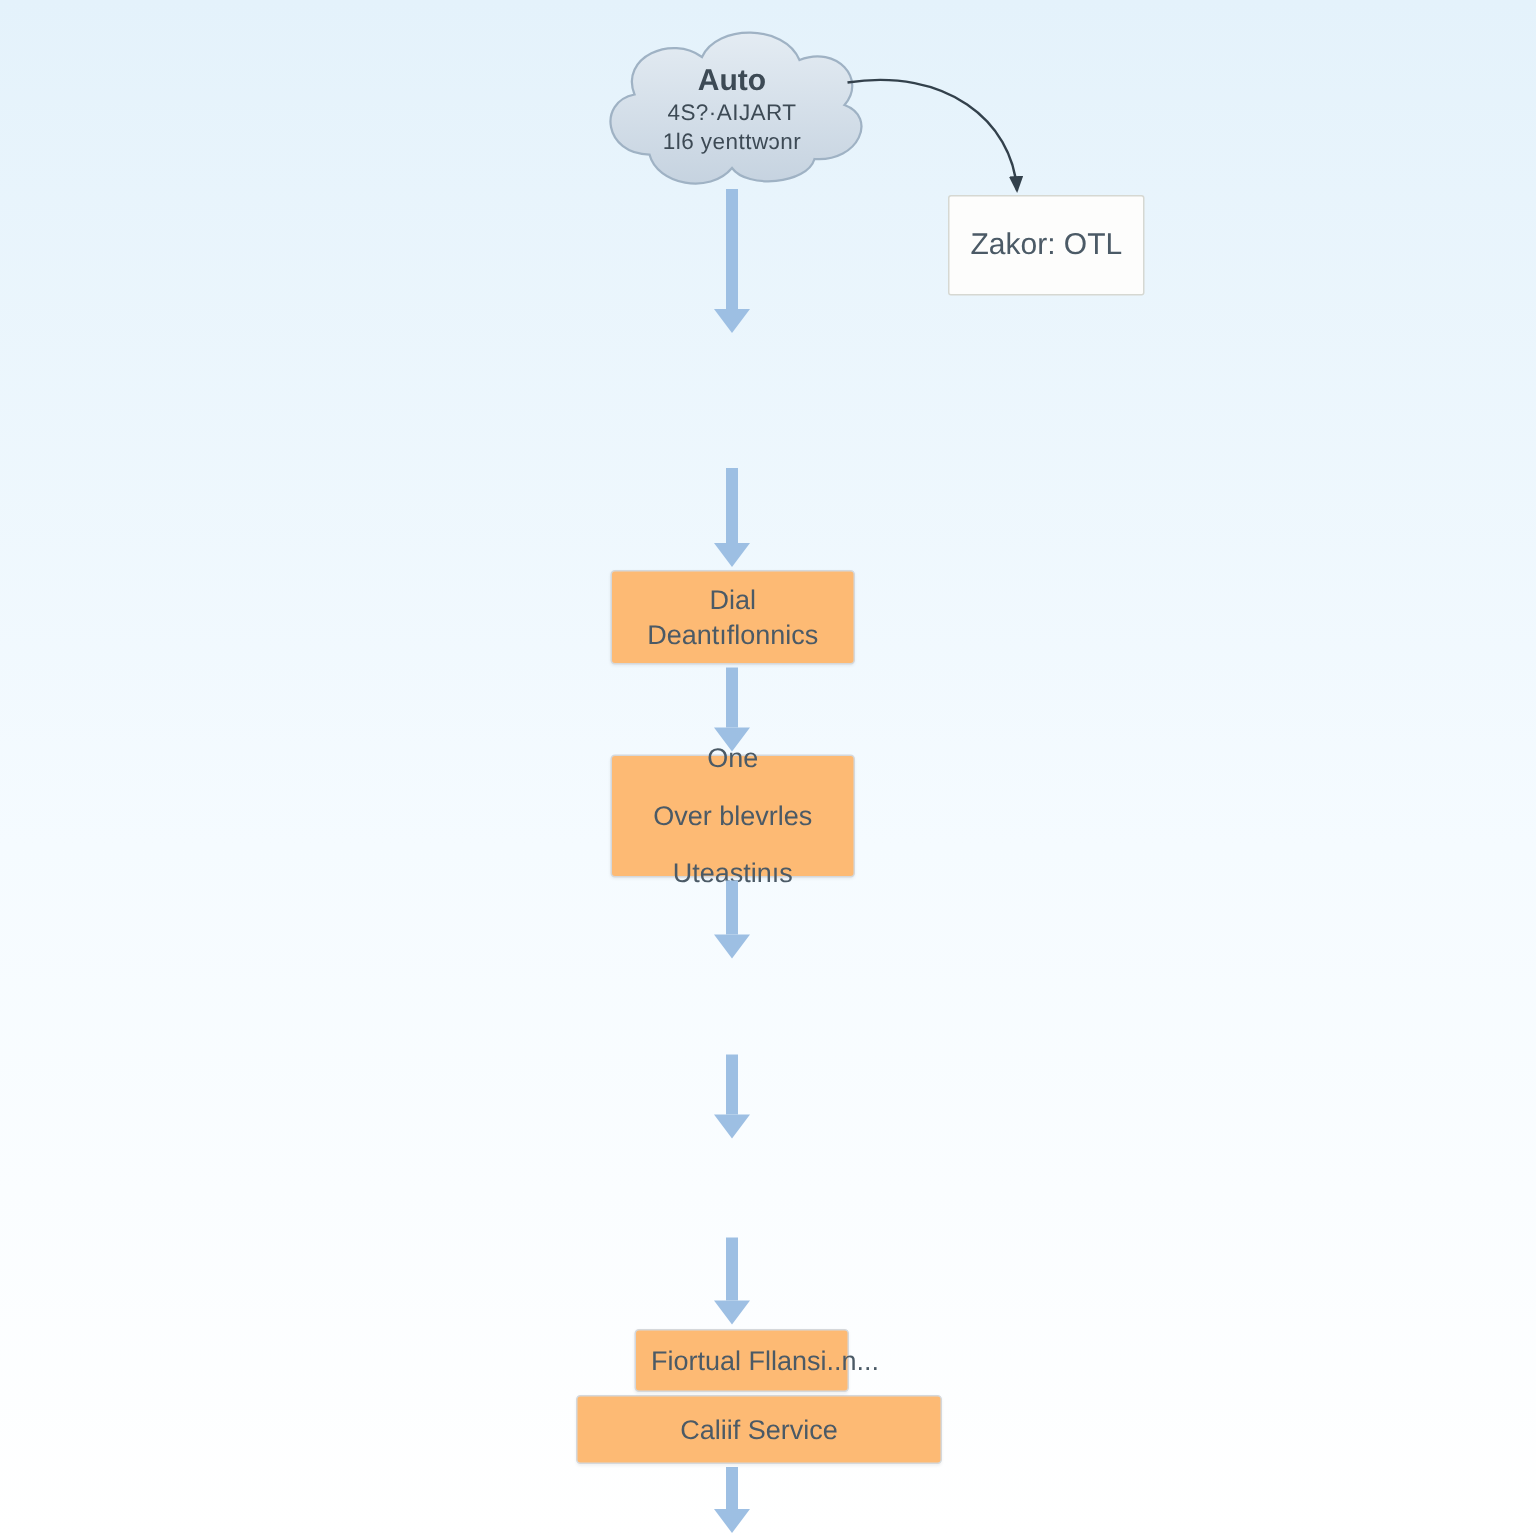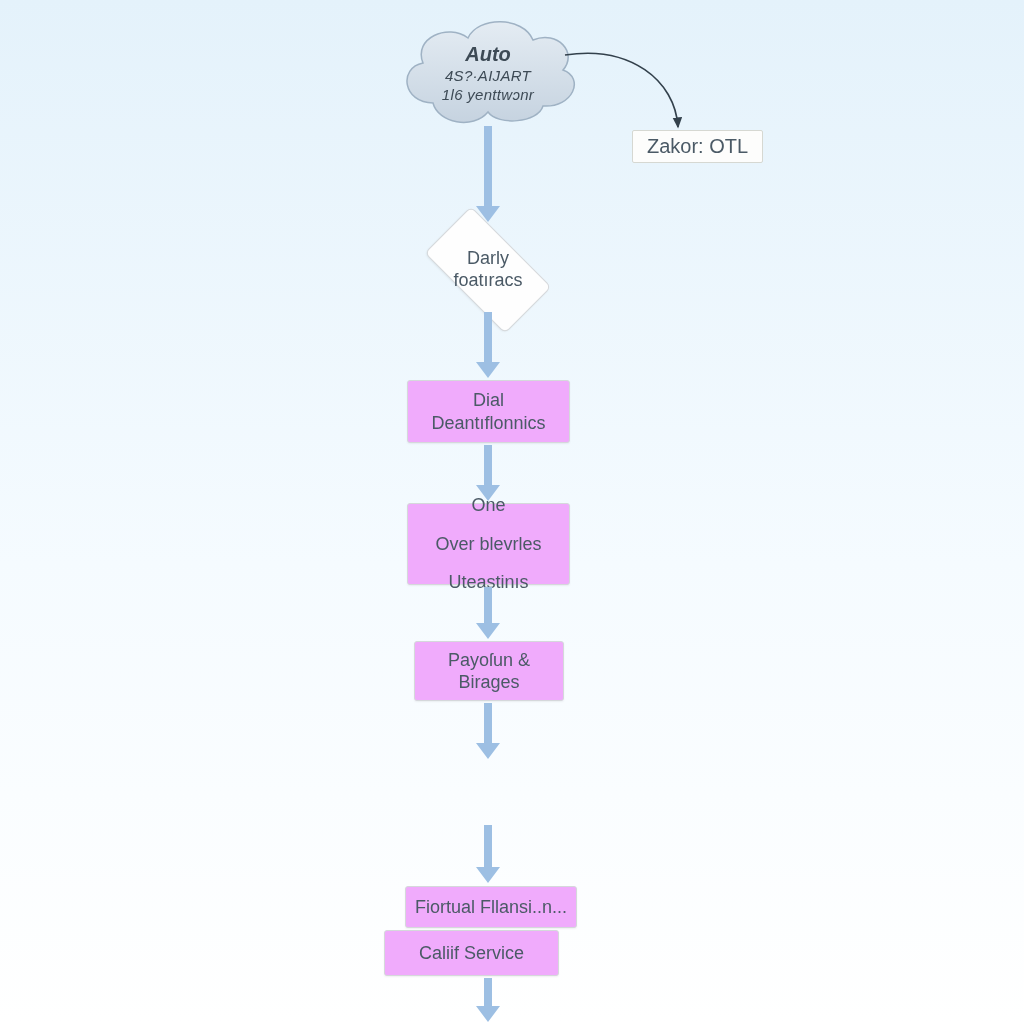--- a/index.html
+++ b/index.html
@@ -13,30 +13,29 @@
   }
   .canvas {
     position: relative;
     width: 1024px;
     height: 1024px;
   }
 
   
   .box {
     position: absolute;
-    background: #f0abfc;
+    background: #fdba74;
     border: 1px solid #d5d8db;
     border-radius: 3px;
     box-shadow: 0 1px 2px rgba(0,0,0,0.06);
     text-align: center;
     color: #4b5a66;
     display: flex;
     flex-direction: column;
     justify-content: center;
-    align-items: center;
     line-height: 1.25;
     font-size: 18px;
     padding: 6px 10px;
     box-sizing: border-box;
   }
   .box .line { white-space: nowrap; }
 
   
   .diamond-wrap {
     position: absolute;
@@ -73,21 +72,20 @@
     width: 190px;
     height: 130px;
   }
   .cloud svg { position: absolute; left: 0; top: 0; }
   .cloud-label {
     position: absolute;
     left: 0; right: 0; top: 34px;
     text-align: center;
     color: #3d4a55;
     line-height: 1.25;
-    font-style: italic;
   }
   .cloud-label .title { font-weight: 600; font-size: 20px; }
   .cloud-label .sub { font-size: 15px; letter-spacing: 0.3px; }
 
   
   .arrow-down {
     position: absolute;
     width: 16px;
     display: flex;
     flex-direction: column;
@@ -103,21 +101,21 @@
     border-left: 12px solid transparent;
     border-right: 12px solid transparent;
     border-top: 16px solid #9dbfe3;
   }
 
   
   .sidenote {
     position: absolute;
     background: #fdfdfc;
     border: 1px solid #d6d8d2;
-    padding: 4px 14px;
+    padding: 21px 14px;
     color: #4b5a66;
     font-size: 20px;
     border-radius: 2px;
   }
 
   .connector-curve {
     position: absolute;
     pointer-events: none;
   }
 </style>
@@ -161,27 +159,20 @@
 
   <div class="sidenote" style="left:632px; top:130px;">
     <span>Zakor: OTL</span>
   </div>
 
   <div class="arrow-down" style="left:480px; top:126px; height:96px;">
     <div class="shaft" style="height:80px;"></div>
     <div class="head"></div>
   </div>
 
-  <div class="diamond-wrap" style="left:408px; top:225px;">
-    <div class="diamond-shape"></div>
-    <div class="diamond-label">
-      <span class="line">Darly</span>
-      <span class="line">foatıracs</span>
-    </div>
-  </div>
 
   <div class="arrow-down" style="left:480px; top:312px; height:66px;">
     <div class="shaft" style="height:50px;"></div>
     <div class="head"></div>
   </div>
 
   <div class="box" style="left:407px; top:380px; width:163px; height:63px;">
     <span class="line">Dial</span>
     <span class="line">Deantıflonnics</span>
   </div>
@@ -195,41 +186,37 @@
     <span class="line">One</span>
     <span class="line">Over blevrles</span>
     <span class="line">Uteastinıs</span>
   </div>
 
   <div class="arrow-down" style="left:480px; top:587px; height:52px;">
     <div class="shaft" style="height:36px;"></div>
     <div class="head"></div>
   </div>
 
-  <div class="box" style="left:414px; top:641px; width:150px; height:60px;">
-    <span class="line">Payoſun &amp;</span>
-    <span class="line">Birages</span>
-  </div>
 
   <div class="arrow-down" style="left:480px; top:703px; height:56px;">
     <div class="shaft" style="height:40px;"></div>
     <div class="head"></div>
   </div>
 
 
   <div class="arrow-down" style="left:480px; top:825px; height:58px;">
     <div class="shaft" style="height:42px;"></div>
     <div class="head"></div>
   </div>
 
-  <div class="box" style="left:405px; top:886px; width:172px; height:42px; z-index:2;">
+  <div class="box" style="left:423px; top:886px; width:143px; height:42px; z-index:2;">
     <span class="line">Fiortual Fllansi..n...</span>
   </div>
 
-  <div class="box" style="left:384px; top:930px; width:175px; height:46px; z-index:1;">
+  <div class="box" style="left:384px; top:930px; width:244px; height:46px; z-index:1;">
     <span class="line">Caliif Service</span>
   </div>
 
   <div class="arrow-down" style="left:480px; top:978px; height:44px;">
     <div class="shaft" style="height:28px;"></div>
     <div class="head"></div>
   </div>
 
 </div>
 

